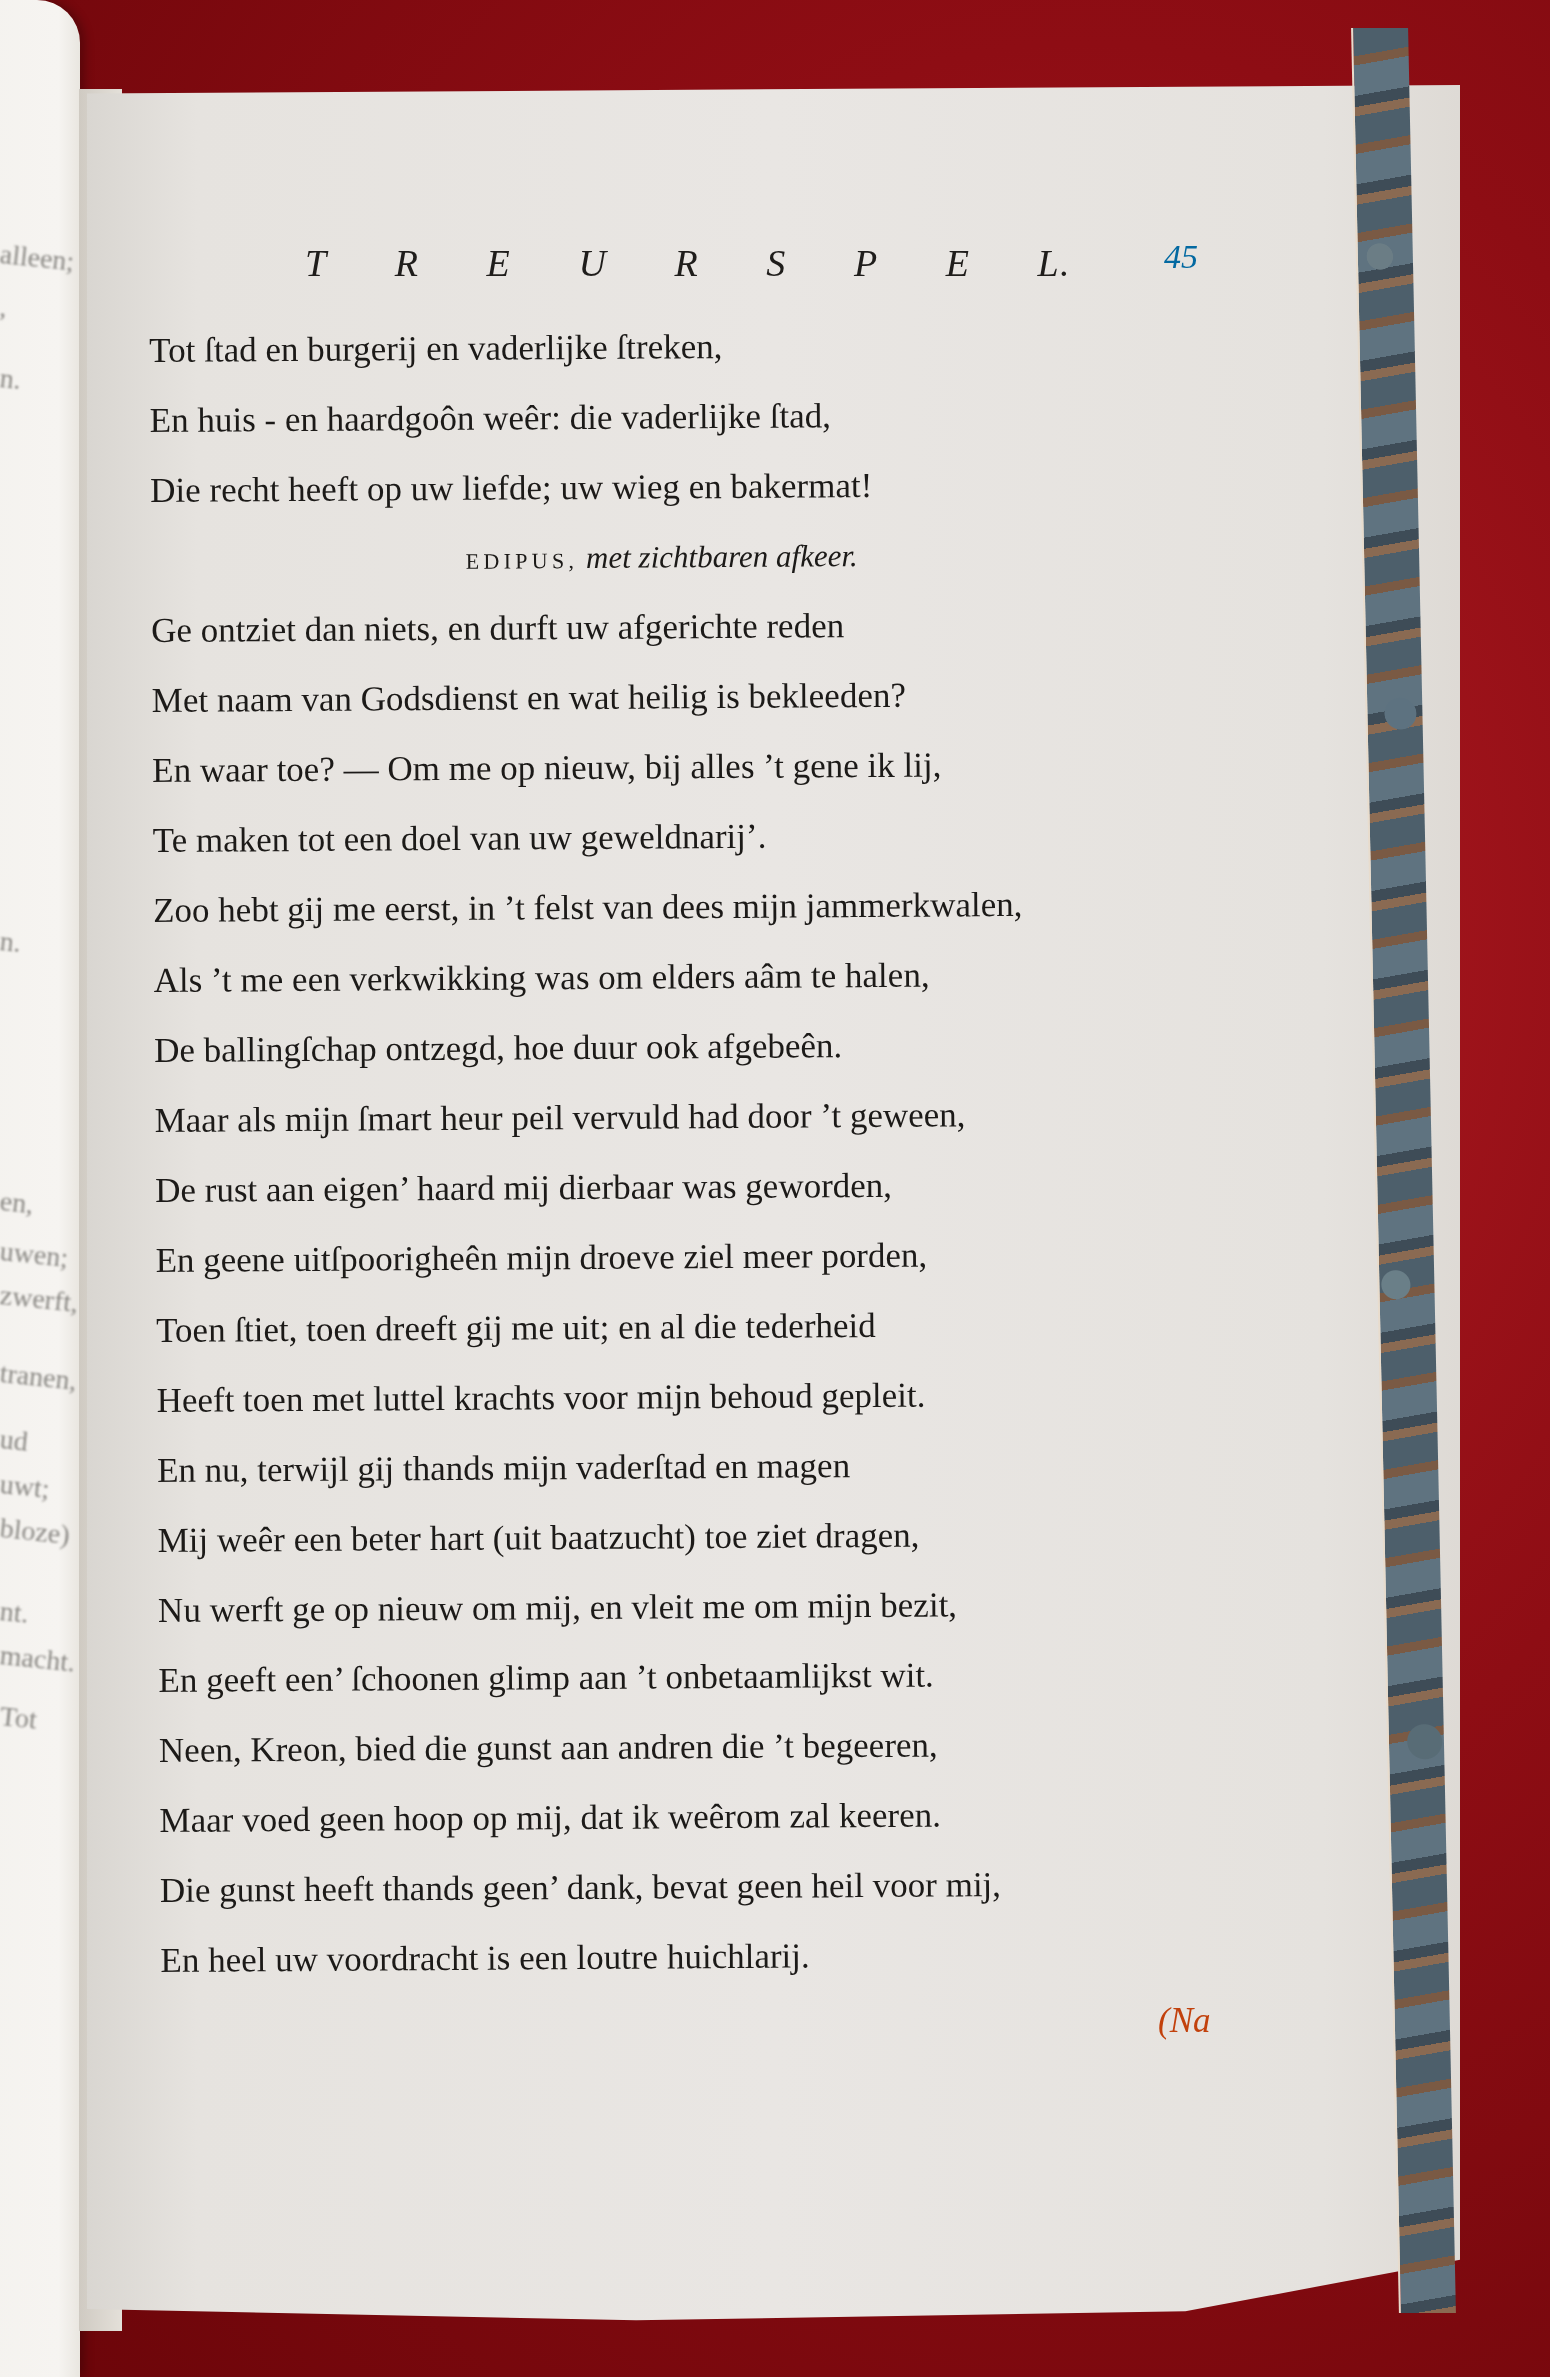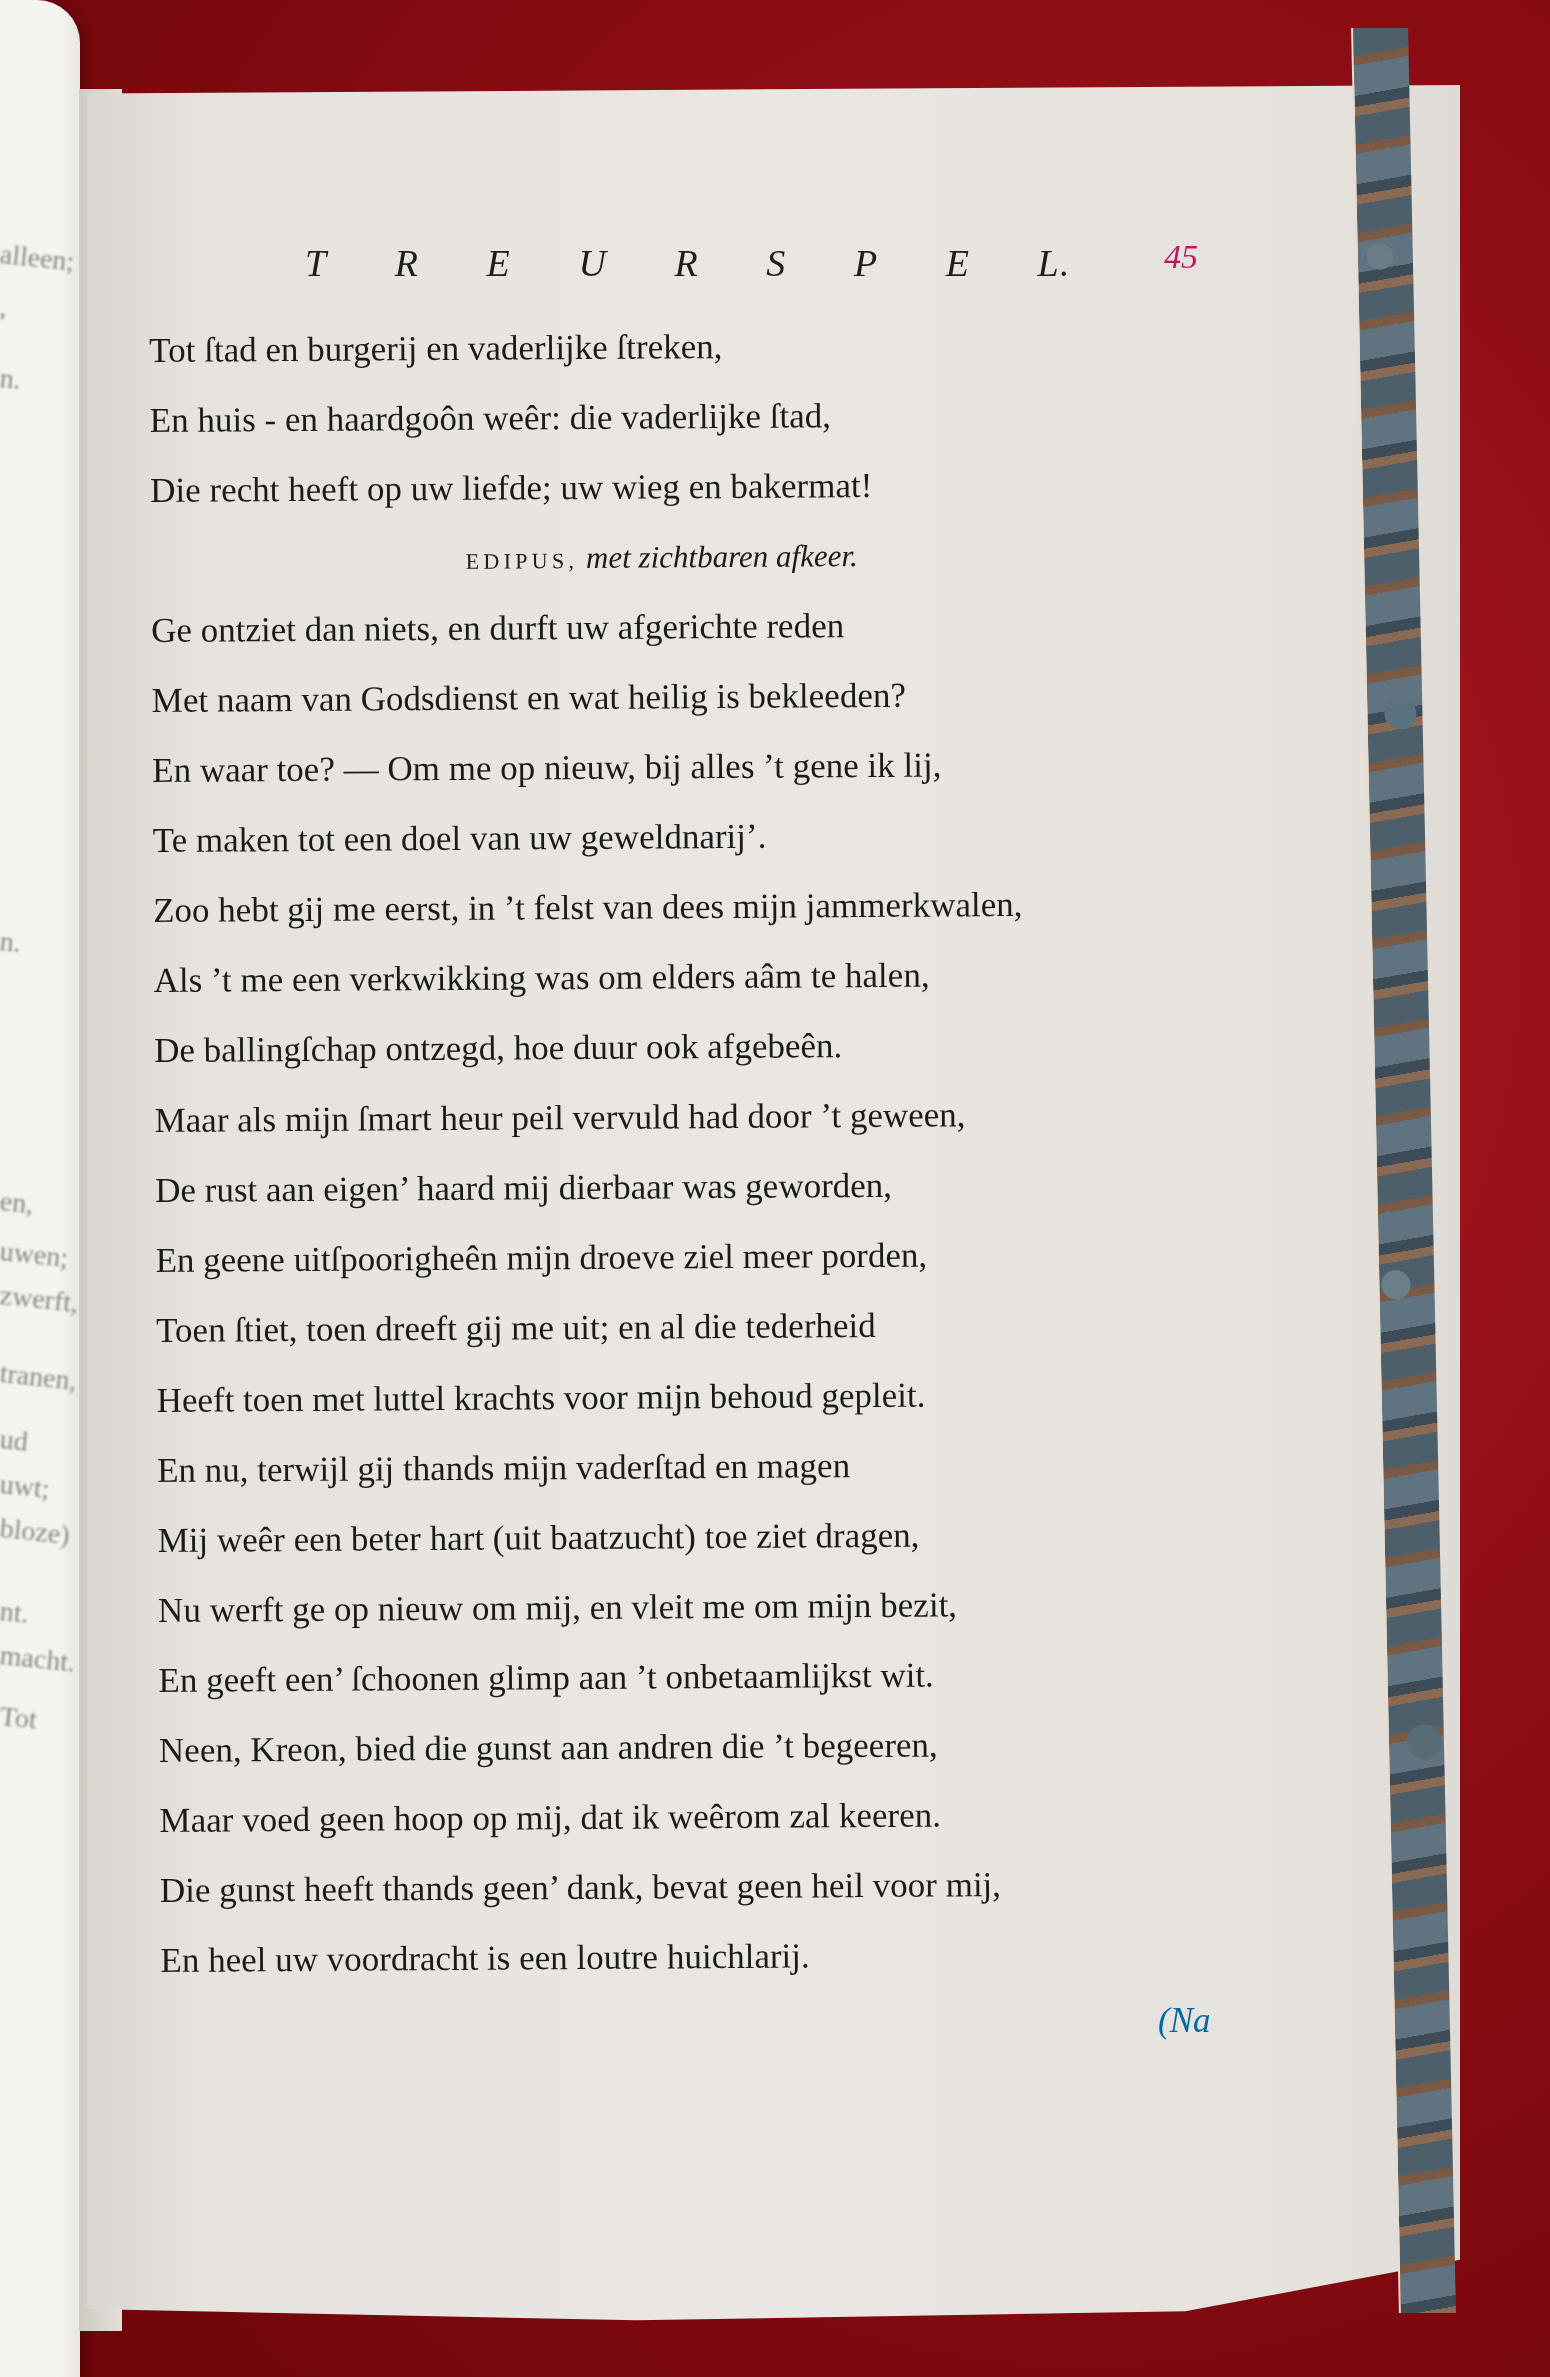--- a/index.html
+++ b/index.html
@@ -42,37 +42,37 @@
       transform: skewX(1.2deg);
       border-left: 2.1px solid #e8dccd;
     }
     .running-head {
       position: absolute; left: 305px; top: 241px; width: 766px;
       display: flex; justify-content: space-between;
       font-style: italic; font-size: 38px; color: #1f1d1b; letter-spacing: 1.4px;
     }
     .page-number {
       position: absolute; left: 1164px; top: 238px; font-size: 34px;
-      font-style: italic; color: #be185d;
+      font-style: italic; color: #0369a1;
     }
     .text-block {
       position: absolute; left: 149px; top: 316px; width: 1107px;
       color: #1c1a18; font-size: 35px; line-height: 70px;
       transform: rotate(-0.4deg); transform-origin: left top;
     }
     .verse-line { white-space: nowrap; height: 70px; }
     .speaker-line {
       white-space: nowrap; height: 70px; text-align: center; padding-right: 85px;
       font-size: 31px;
     }
     .speaker-name { font-variant: small-caps; letter-spacing: 4.3px; font-size: 22px; }
     .stage-direction { font-style: italic; }
     .catchword {
       position: absolute; left: 1158px; top: 2001px; font-size: 35px;
-      font-style: italic; color: #0369a1;
+      font-style: italic; color: #c2410c;
     }
   </style>
 </head>
 <body>
 
 <div class="left-page">
   <div id="left-fragments">
       <div class="left-fragment" style="top: 238px;">alleen;</div>
       <div class="left-fragment" style="top: 291px;">,</div>
       <div class="left-fragment" style="top: 362px;">n.</div>

